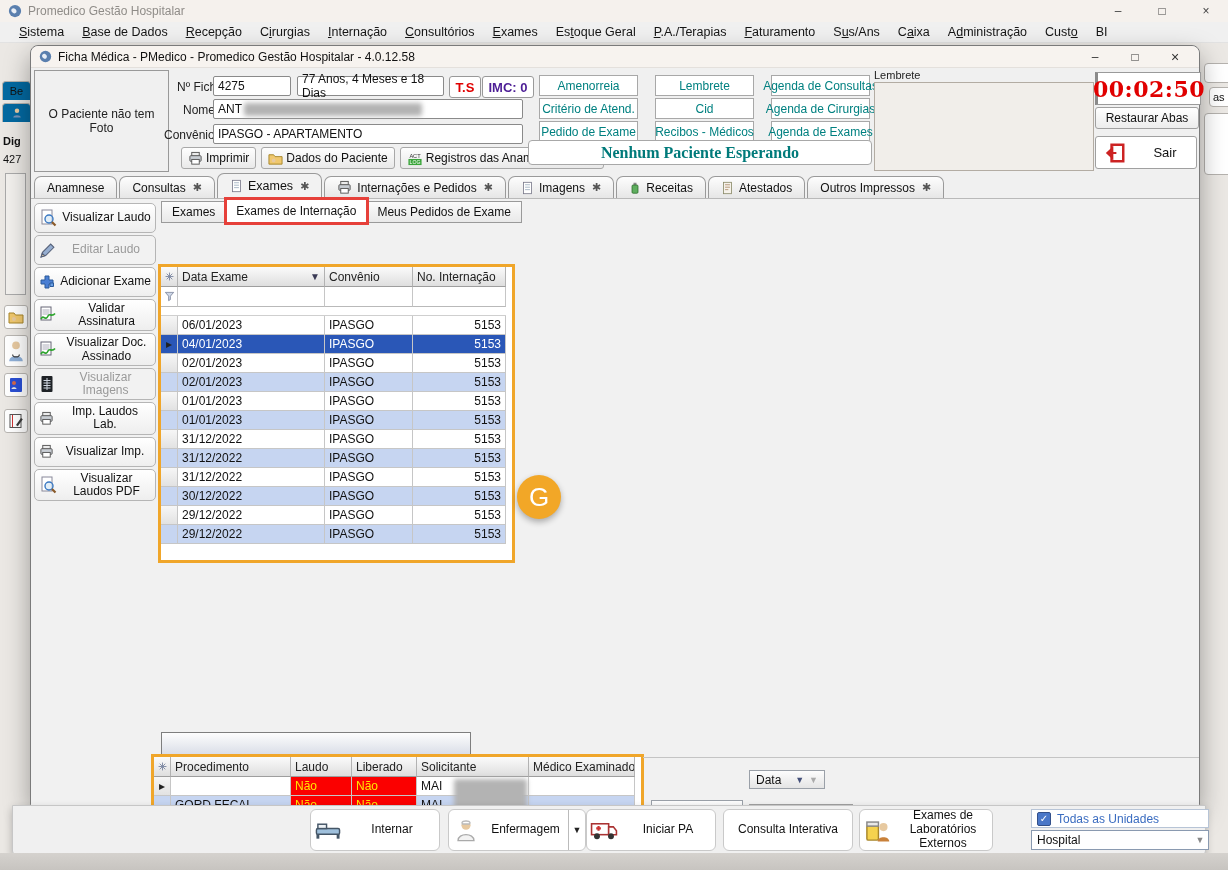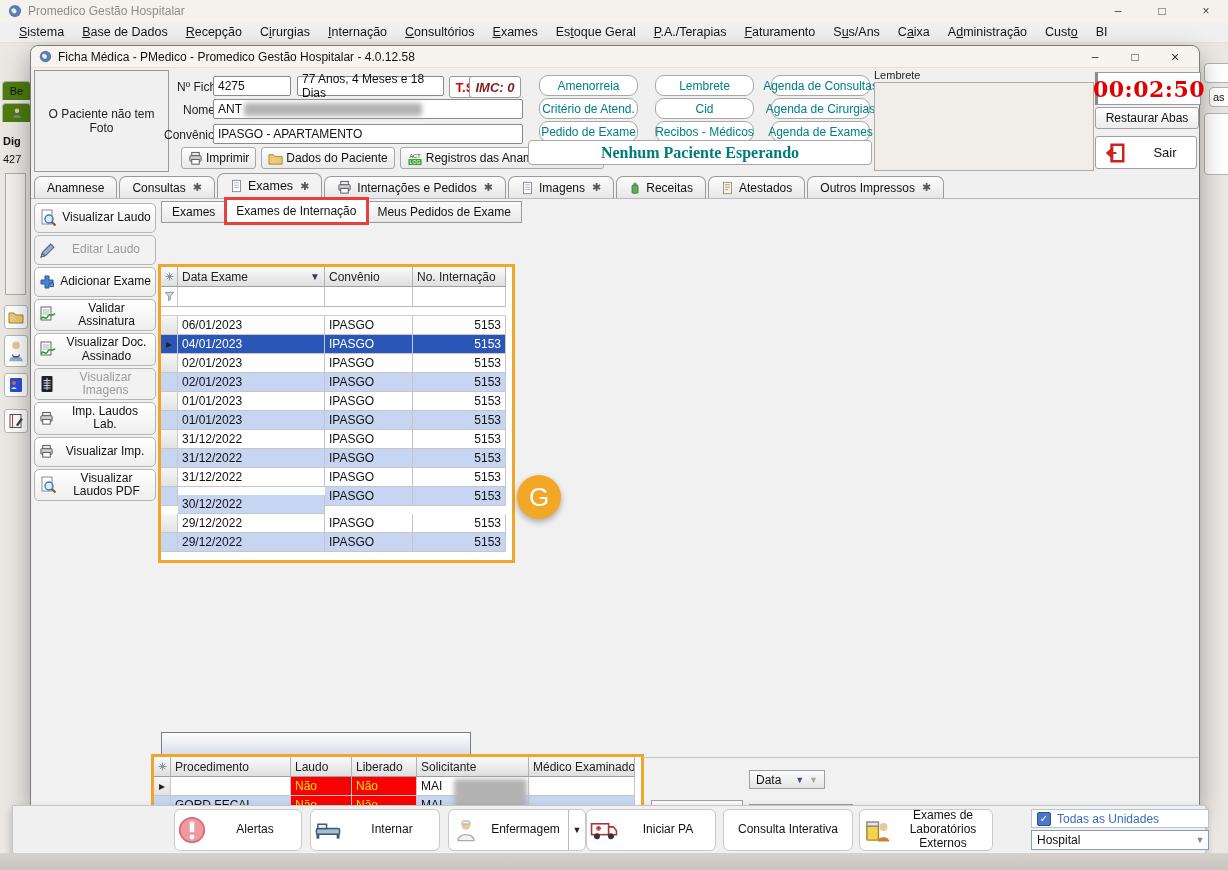--- a/index.html
+++ b/index.html
@@ -10,21 +10,21 @@
     display:flex;align-items:center;gap:6px;padding-left:8px;box-sizing:border-box;}
   .os-title{color:#8f8c88;font-size:12px;}
   .os-controls{position:absolute;right:0;top:0;height:22px;display:flex;}
   .os-ctl{width:44px;height:22px;display:flex;align-items:center;justify-content:center;color:#444;font-size:12px;}
   .menubar{position:absolute;left:0;top:22px;width:1228px;height:21px;background:#f0f0f0;
     display:flex;align-items:center;padding-left:10px;box-sizing:border-box;border-bottom:1px solid #e2e2e2;}
   .menu-item{padding:2px 9px;color:#151515;font-size:12.5px;white-space:nowrap;}
   .menu-item u{text-decoration:underline;}
   
   .bg-left{position:absolute;left:0;top:43px;width:30px;height:810px;background:#ebe8e4;}
-  .bg-left .mini-tab{position:absolute;left:2px;width:27px;height:18px;background:#4d7c0f;border:1px solid #b5b2ae;
+  .bg-left .mini-tab{position:absolute;left:2px;width:27px;height:18px;background:#0369a1;border:1px solid #b5b2ae;
      border-bottom:none;border-radius:4px 4px 0 0;font-size:11px;display:flex;align-items:center;justify-content:center;}
   .bg-left .mini-txt{position:absolute;left:3px;font-size:11px;}
   .bg-left .mini-box{position:absolute;left:5px;width:19px;border:1px solid #aaa;background:#f2f0ed;}
   .bg-left .mini-ico{position:absolute;left:4px;width:22px;height:22px;border:1px solid #b9b6b2;background:#fff;
      border-radius:3px;display:flex;align-items:center;justify-content:center;}
   .bg-right{position:absolute;left:1201px;top:43px;width:27px;height:810px;background:#ebe8e4;}
   .bg-right .frag{position:absolute;background:#fff;border:1px solid #b5b2ae;border-radius:4px;}
   
   .window{position:absolute;left:30px;top:45px;width:1170px;height:760px;background:#f0f0f0;
     border:1px solid #7a7a7a;border-radius:8px 8px 0 0;box-shadow:0 10px 26px rgba(0,0,0,.35);box-sizing:border-box;}
@@ -39,21 +39,21 @@
   .fld-label{position:absolute;font-size:12px;color:#222;white-space:nowrap;}
   .fld{position:absolute;background:#fff;border:1px solid #8a8a8a;border-radius:2px;font-size:12px;
     display:flex;align-items:center;padding:0 4px;box-sizing:border-box;}
   .badge{position:absolute;background:#fff;border:1px solid #999;border-radius:3px;font-weight:bold;
     display:flex;align-items:center;justify-content:center;font-size:13px;}
   .hdr-toolbar{position:absolute;left:150px;top:101px;display:flex;gap:5px;}
   .tb-btn{height:20px;background:linear-gradient(#fefefe,#e9e9e9);border:1px solid #a8a8a8;border-radius:3px;
     display:flex;align-items:center;gap:3px;padding:0 6px;font-size:12px;white-space:nowrap;}
   .quick-grid{position:absolute;left:497px;top:29px;width:342px;display:grid;
     grid-template-columns:110px 110px 110px;grid-gap:2px 6px;}
-  .q-btn{height:19px;background:#fff;border:1px solid #a8a8a8;border-radius:9px;color:#008080;
+  .q-btn{height:19px;background:#fff;border:1px solid #a8a8a8;border-radius:0;color:#008080;
     display:flex;align-items:center;justify-content:center;font-size:12px;white-space:nowrap;margin-left:11px;}
   .banner{position:absolute;left:497px;top:94px;width:342px;height:23px;background:#fff;border:1px solid #a8a8a8;
     border-radius:4px;color:#007a7a;font-family:"Liberation Serif",serif;font-weight:bold;font-size:16px;
     display:flex;align-items:center;justify-content:center;}
   .lembrete-label{position:absolute;left:843px;top:23px;font-size:11px;color:#222;}
   .lembrete-box{position:absolute;left:843px;top:36px;width:218px;height:87px;background:#f1eeea;border:1px solid #b3aca3;}
   .timer{position:absolute;left:1064px;top:26px;width:102px;height:31px;background:#fff;border:1px solid #9a9a9a;
     color:#e00000;font-family:"DejaVu Serif",serif;font-weight:bold;font-size:22px;letter-spacing:.5px;
     display:flex;align-items:center;justify-content:center;border-left:3px solid #8a8a8a;}
   .restore-btn{position:absolute;left:1064px;top:61px;width:102px;height:20px;background:linear-gradient(#fff,#ececec);
@@ -226,21 +226,21 @@
         <span class="w-ctl" style="font-size:14px;">×</span>
       </div>
     </div>
 
     <div class="photo-box">O Paciente não tem Foto</div>
 
     <span class="fld-label" style="left:146px;top:34px;">Nº Ficha:</span>
     <div class="fld" style="left:182px;top:30px;width:78px;height:20px;">4275</div>
     <div class="fld" style="left:266px;top:30px;width:147px;height:20px;justify-content:center;">77 Anos, 4 Meses e 18 Dias</div>
     <div class="badge" style="left:418px;top:30px;width:30px;height:20px;color:#e00000;">T.S</div>
-    <div class="badge" style="left:438px;top:30px;width:50px;height:20px;color:#7f1d1d;font-style:italic;">IMC: 0</div>
+    <div class="badge" style="left:451px;top:30px;width:50px;height:20px;color:#4c1d95;">IMC: 0</div>
 
     <span class="fld-label" style="left:152px;top:57px;">Nome:</span>
     <div class="fld" style="left:182px;top:53px;width:310px;height:20px;">
       <span>ANT</span>
       <span class="redact" style="width:178px;height:13px;margin-left:2px;"></span>
     </div>
 
     <span class="fld-label" style="left:133px;top:82px;">Convênio:</span>
     <div class="fld" style="left:182px;top:78px;width:310px;height:20px;">IPASGO - APARTAMENTO</div>
 
@@ -538,21 +538,21 @@
               <div class="g-cell num" style="width: 93px; height: 19px;">5153</div>
             </div>
             <div class="g-row">
               <div class="g-cell g-sel" style="width: 17px; height: 19px;"></div>
               <div class="g-cell " style="width: 147px; height: 19px;">31/12/2022</div>
               <div class="g-cell " style="width: 88px; height: 19px;">IPASGO</div>
               <div class="g-cell num" style="width: 93px; height: 19px;">5153</div>
             </div>
             <div class="g-row row-blue">
               <div class="g-cell g-sel" style="width: 17px; height: 19px;"></div>
-              <div class="g-cell " style="width: 147px; height: 19px; margin-top: 8px;">30/12/2022</div>
+              <div class="g-cell " style="width: 147px; height: 19px;">30/12/2022</div>
               <div class="g-cell " style="width: 88px; height: 19px;">IPASGO</div>
               <div class="g-cell num" style="width: 93px; height: 19px;">5153</div>
             </div>
             <div class="g-row">
               <div class="g-cell g-sel" style="width: 17px; height: 19px;"></div>
               <div class="g-cell " style="width: 147px; height: 19px;">29/12/2022</div>
               <div class="g-cell " style="width: 88px; height: 19px;">IPASGO</div>
               <div class="g-cell num" style="width: 93px; height: 19px;">5153</div>
             </div>
             <div class="g-row row-blue">
@@ -638,32 +638,20 @@
     <div class="unit-panel">
       <div class="unit-chk">
         <span class="chk-box">✓</span>
         <span>Todas as Unidades</span>
       </div>
       <div class="unit-sel">
         <span>Hospital</span>
         <span class="dd">▼</span>
       </div>
     </div>
-      <div class="bb-btn" style="left: 161px; width: 128px;">
-        <span class="bb-ico">
-          <span class="icon">
-            <svg width="28" height="28" viewBox="0 0 16 16">
-              <circle cx="8" cy="8" r="7" fill="#ef9aa0" stroke="#d86a72"></circle>
-              <path d="M8 3.2v6" stroke="#fff" stroke-width="2.6"></path>
-              <circle cx="8" cy="12" r="1.4" fill="#fff"></circle>
-            </svg>
-          </span>
-        </span>
-        <span class="bb-lbl">Alertas</span>
-      </div>
       <div class="bb-btn" style="left: 297px; width: 130px;">
         <span class="bb-ico">
           <span class="icon">
             <svg width="26" height="22" viewBox="0 0 18 14">
               <rect x="1" y="6" width="16" height="4" rx="1" fill="#9fc0dc" stroke="#456"></rect>
               <rect x="2" y="3" width="6" height="3" fill="#eef2f6" stroke="#456"></rect>
               <rect x="1" y="10" width="2" height="3" fill="#456"></rect>
               <rect x="15" y="10" width="2" height="3" fill="#456"></rect>
             </svg>
           </span>

